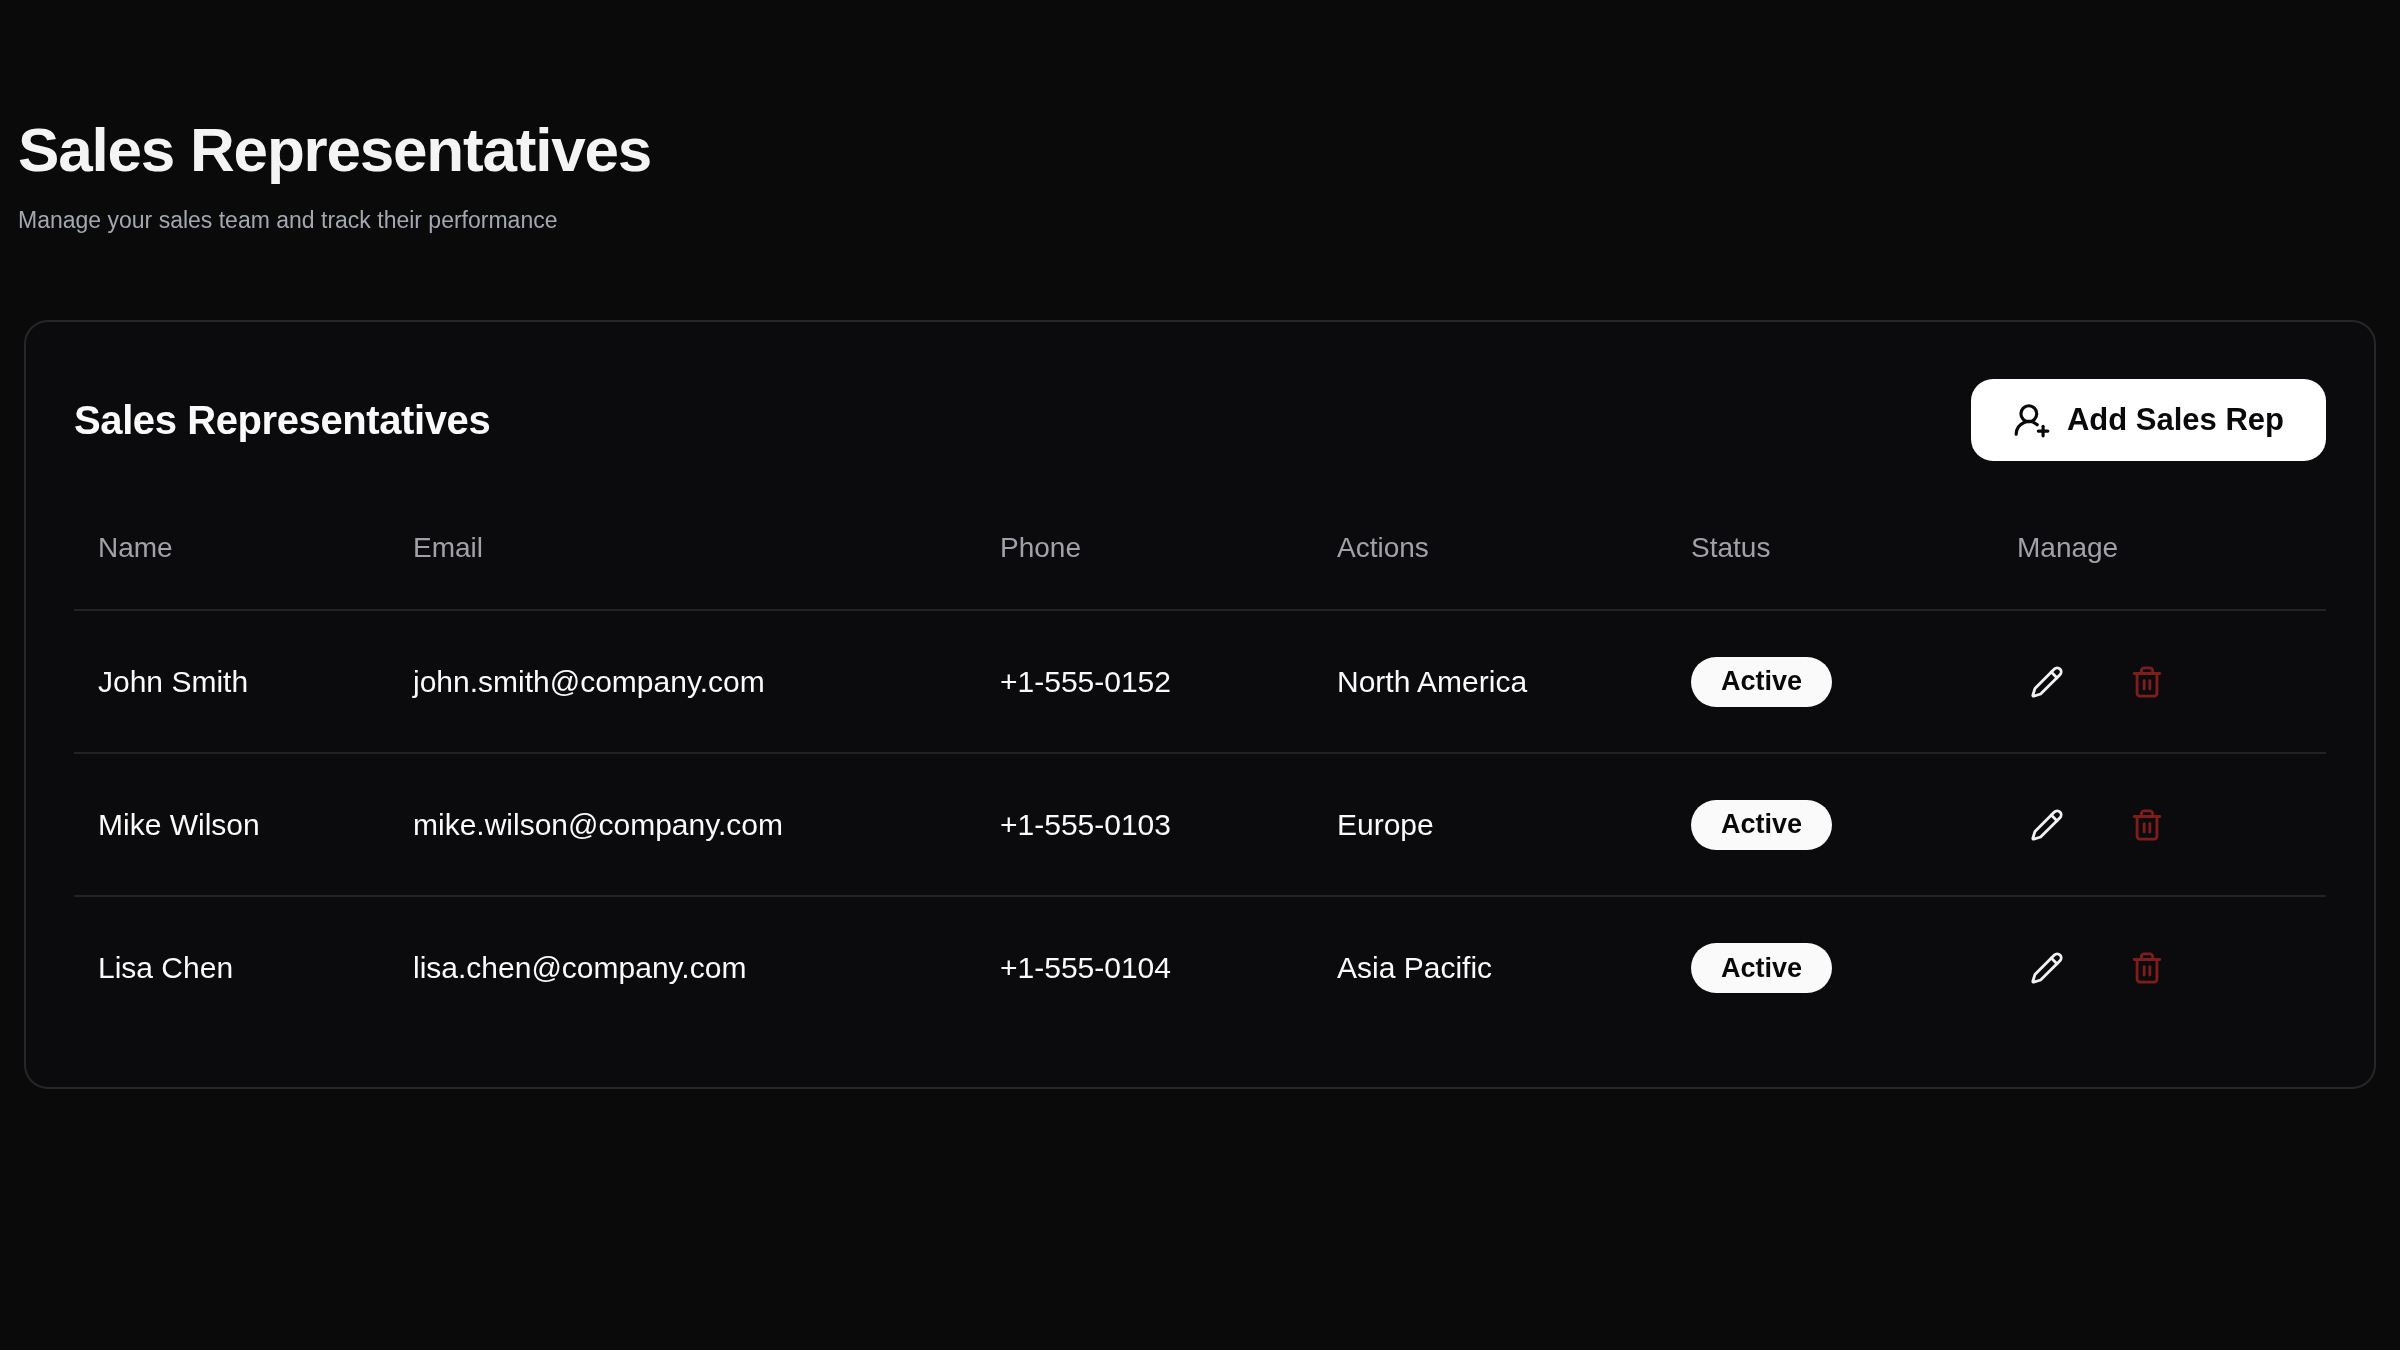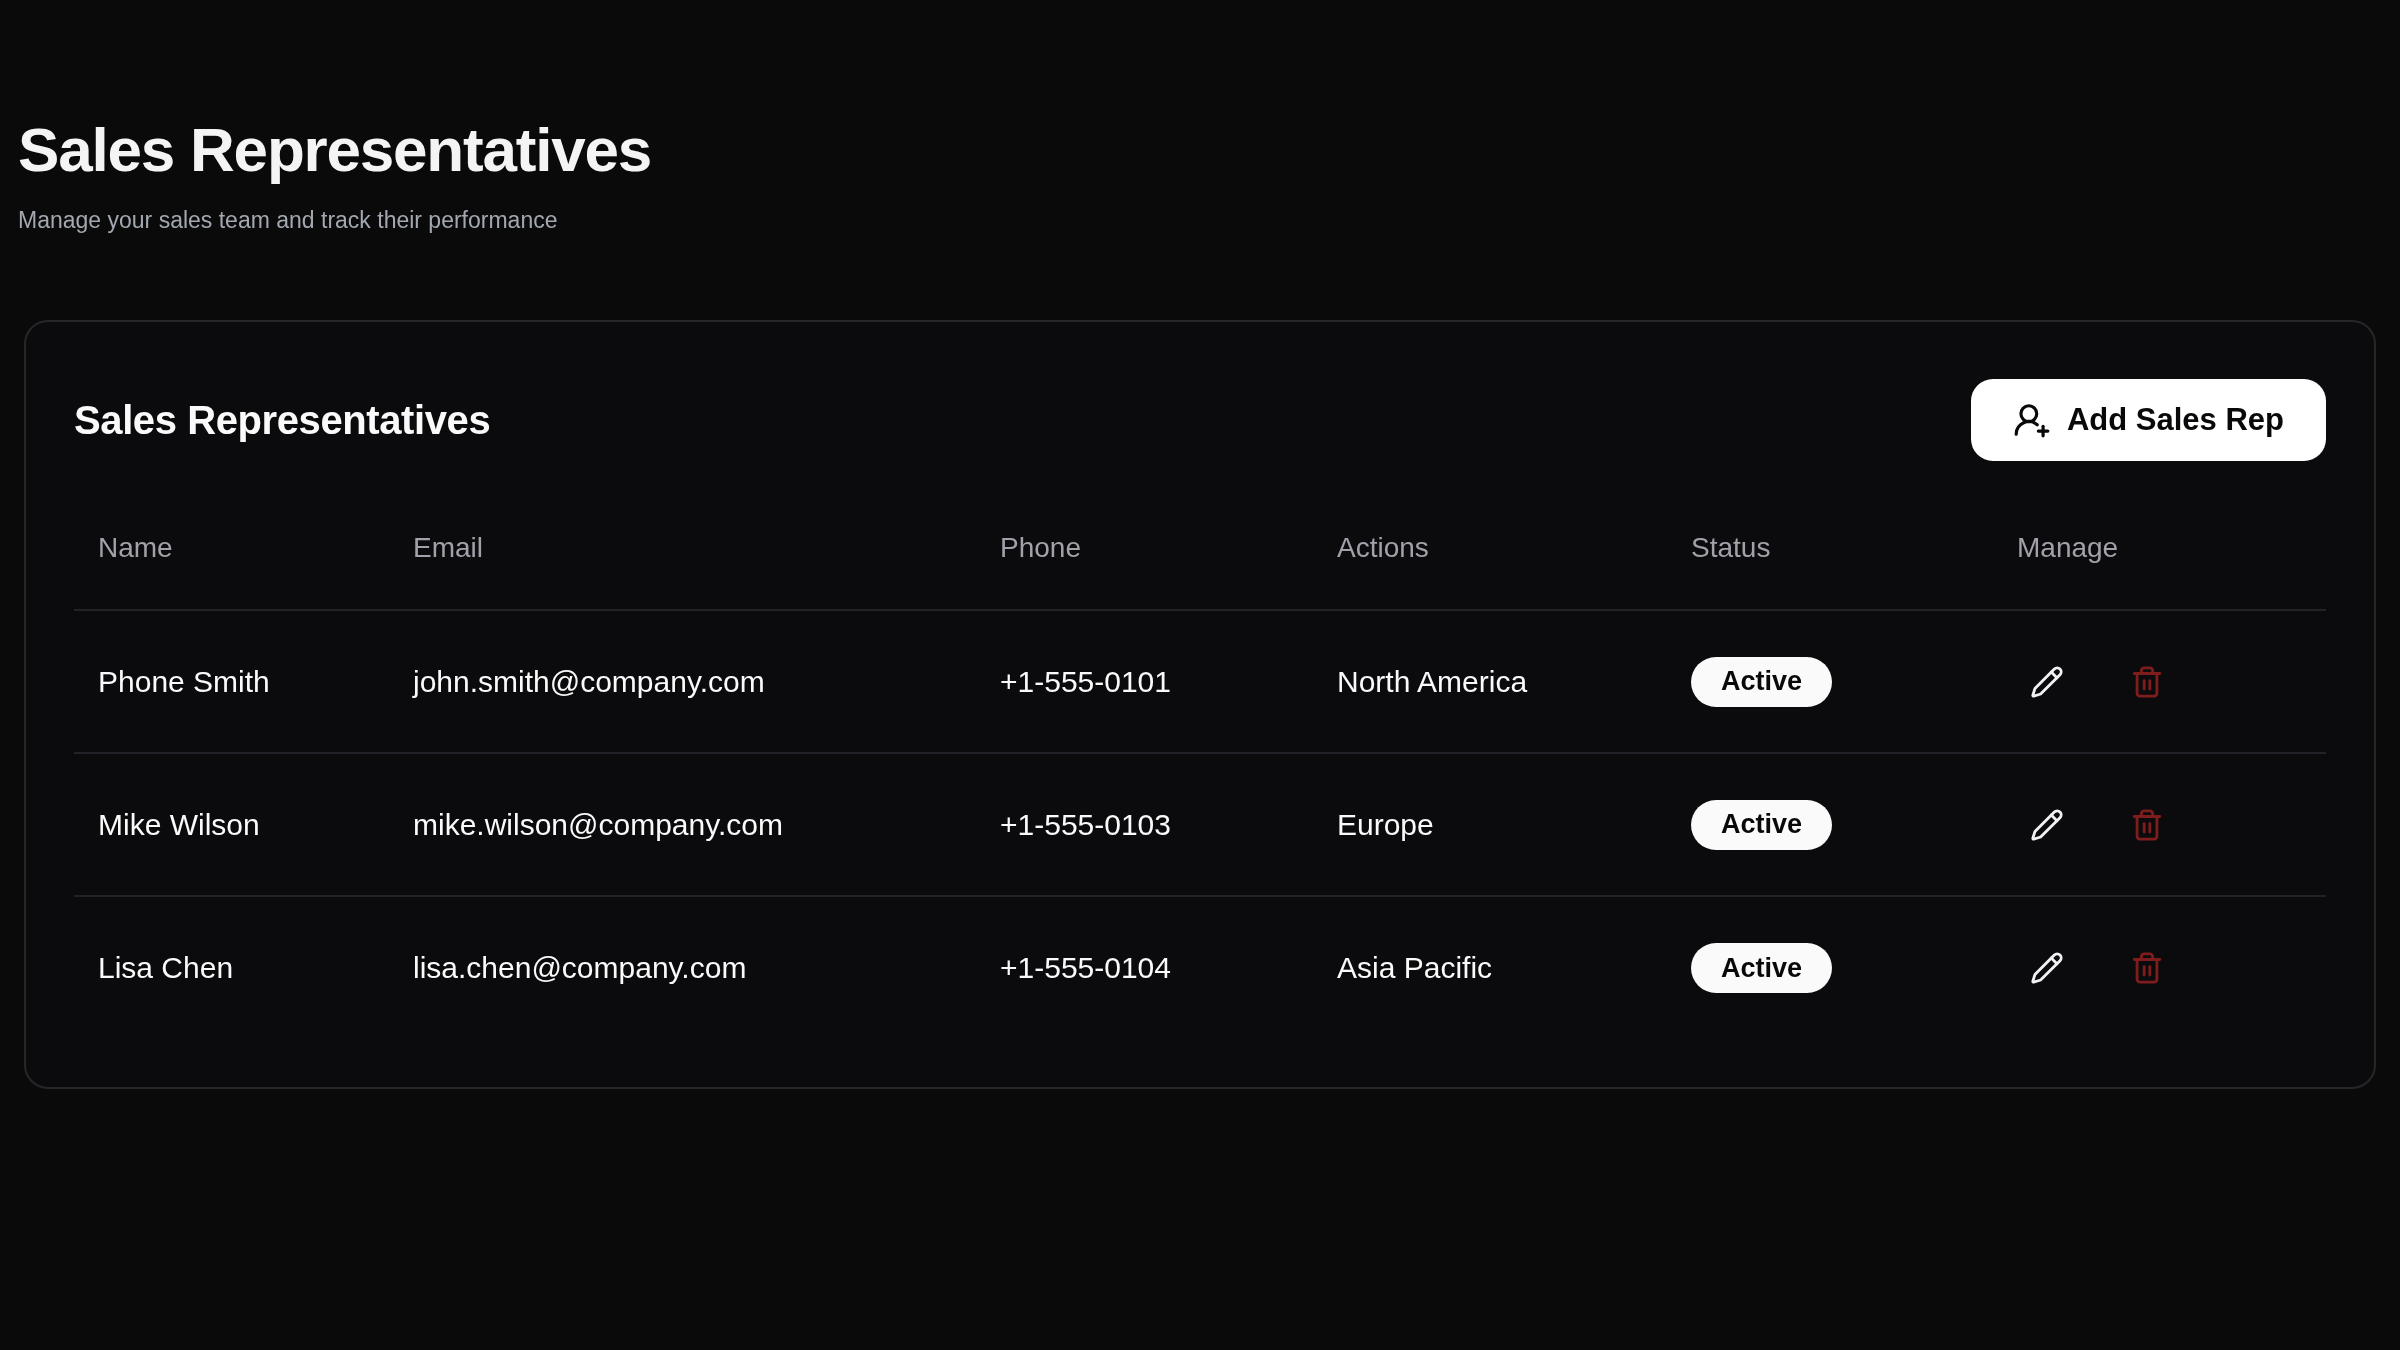--- a/index.html
+++ b/index.html
@@ -178,23 +178,23 @@
           <th>Name</th>
           <th>Email</th>
           <th>Phone</th>
           <th>Actions</th>
           <th>Status</th>
           <th>Manage</th>
         </tr>
       </thead>
       <tbody>
   <tr>
-    <td class="cell-name">Phone Smith</td>
+    <td class="cell-name">John Smith</td>
     <td>john.smith@company.com</td>
-    <td>+1-555-0101</td>
+    <td>+1-555-0152</td>
     <td>North America</td>
     <td>
       <span class="status-badge">Active</span>
     </td>
     <td>
       <div class="actions-wrap">
         <button class="icon-button edit">
           <span>
             <svg width="34" height="34" viewBox="0 0 24 24" fill="none" stroke="currentColor" stroke-width="2" stroke-linecap="round" stroke-linejoin="round">
               <path d="M21.174 6.812a1 1 0 0 0-3.986-3.987L3.842 16.174a2 2 0 0 0-.5.83l-1.321 4.352a.5.5 0 0 0 .623.622l4.353-1.32a2 2 0 0 0 .83-.497z"></path>

